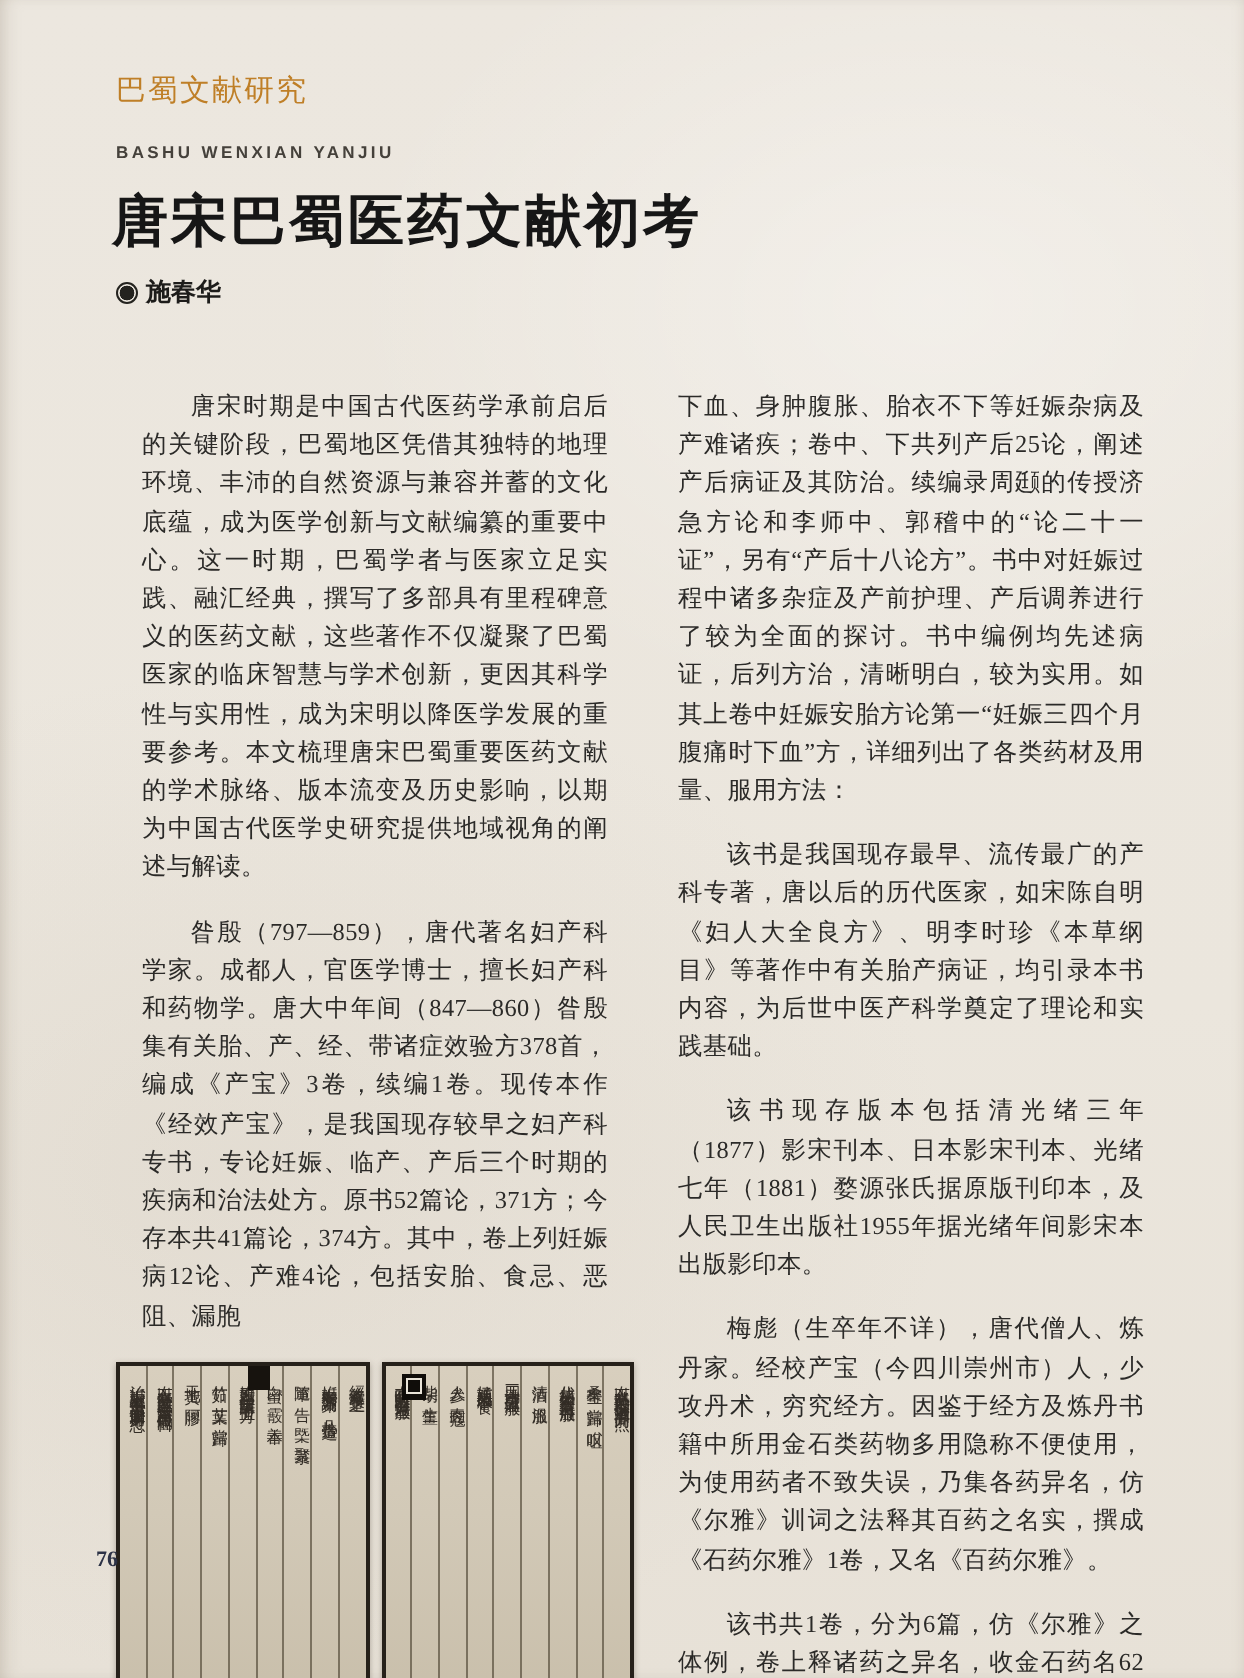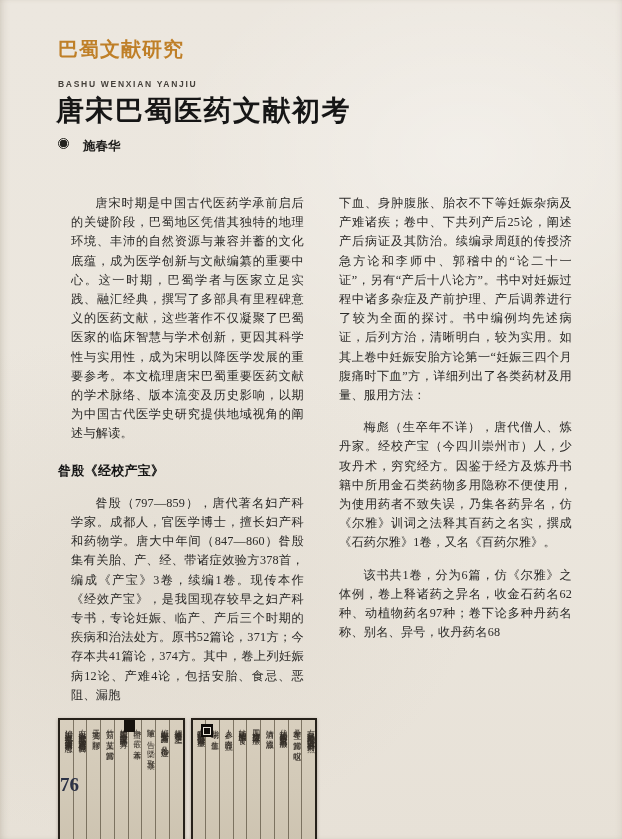--- a/index.html
+++ b/index.html
@@ -11,27 +11,27 @@
   .page{
     position:relative;width:622px;height:839px;overflow:hidden;
     background:
       radial-gradient(420px 300px at 75% 18%, rgba(255,255,255,.35), rgba(255,255,255,0) 70%),
       radial-gradient(500px 360px at 20% 70%, rgba(205,195,180,.25), rgba(205,195,180,0) 70%),
       linear-gradient(180deg,#ece7df 0%, #ebe6dd 60%, #e7e1d7 100%);
     box-shadow:inset 6px 0 10px -6px rgba(120,105,85,.35), inset -4px 0 8px -6px rgba(120,105,85,.25);
   }
   
   .series{position:absolute;left:58px;top:36px;}
-  .series-cn{font-size:20px;font-weight:700;color:#bf7f27;letter-spacing:1px;}
+  .series-cn{font-size:15px;font-weight:400;color:#bf7f27;letter-spacing:1px;}
   .series-en{font-size:8.5px;font-weight:700;color:#45413b;letter-spacing:1.7px;margin-top:16px;
     font-family:"Liberation Sans","DejaVu Sans",sans-serif;}
   .title{position:absolute;left:56px;top:92px;font-size:28px;font-weight:800;color:#161616;
     letter-spacing:1.5px;font-family:"Liberation Sans","DejaVu Sans",sans-serif;text-align:center;}
   .byline{position:absolute;left:58px;top:138px;font-size:12.5px;font-weight:700;color:#1d1c1a;
-    display:flex;align-items:flex-start;gap:14px;font-family:Liberation Serif, serif;}
+    display:flex;align-items:center;gap:4px;font-family:Liberation Serif, serif;}
   .author-dot{width:11px;height:11px;border-radius:50%;border:1.6px solid #24231f;
     background:radial-gradient(circle at 50% 50%, #24231f 0 56%, rgba(0,0,0,0) 60%);box-sizing:border-box;}
   
   .cols{position:absolute;left:58px;top:181px;width:527px;display:flex;gap:9px;}
   .col{width:259px;font-size:12.2px;line-height:19.2px;color:#2b2a28;text-align:justify;letter-spacing:.2px;}
   .col p{margin:13px;}
   .para{text-indent:2em;}
   h3.section{font-size:13px;font-weight:800;color:#141414;margin:17px 0 14px;letter-spacing:.3px;}
   .quote{text-indent:2em;font-style:italic;letter-spacing:.6px;color:#23221f;}
   
@@ -45,21 +45,21 @@
     font-size:8px;line-height:1.1;color:#332d26;letter-spacing:1px;}
   .leafcol:last-child{border-left:none;}
   .notch{position:absolute;left:52%;top:-2px;width:11px;height:14px;background:#17130e;}
   .chip{position:absolute;left:8px;top:4px;width:12px;height:13px;background:#100d0a;
     display:flex;align-items:center;justify-content:center;}
   .chip::after{content:"";width:6px;height:6px;border:1px solid #e8e3d8;}
   figcaption{margin-top:12px;font-size:11px;font-style:italic;color:#2f3950;
     display:flex;align-items:flex-start;gap:6px;line-height:15px;letter-spacing:.3px;}
   .cap-dot{flex:0 0 auto;width:9px;height:9px;border-radius:50%;background:#c13a28;margin-top:3px;}
   
-  .folio{position:absolute;left:60px;top:774px;font-size:19px;font-weight:600;color:#2c3246;}
+  .folio{position:absolute;left:48px;top:774px;font-size:11px;font-weight:600;color:#2c3246;}
 </style>
 </head>
 <body>
 
 <div class="page">
 
   <div class="series">
     <div class="series-cn">巴蜀文献研究</div>
     <div class="series-en">BASHU WENXIAN YANJIU</div>
   </div>
@@ -68,21 +68,20 @@
 
   <div class="byline">
     <span class="author-dot"></span>
     <span>施春华</span>
   </div>
 
   <div class="cols">
 
     <div class="col">
       <p class="para">唐宋时期是中国古代医药学承前启后的关键阶段，巴蜀地区凭借其独特的地理环境、丰沛的自然资源与兼容并蓄的文化底蕴，成为医学创新与文献编纂的重要中心。这一时期，巴蜀学者与医家立足实践、融汇经典，撰写了多部具有里程碑意义的医药文献，这些著作不仅凝聚了巴蜀医家的临床智慧与学术创新，更因其科学性与实用性，成为宋明以降医学发展的重要参考。本文梳理唐宋巴蜀重要医药文献的学术脉络、版本流变及历史影响，以期为中国古代医学史研究提供地域视角的阐述与解读。</p>
-      <h3 class="section">昝殷《经校产宝》</h3>
       <p class="para">昝殷（797—859），唐代著名妇产科学家。成都人，官医学博士，擅长妇产科和药物学。唐大中年间（847—860）昝殷集有关胎、产、经、带诸症效验方378首，编成《产宝》3卷，续编1卷。现传本作《经效产宝》，是我国现存较早之妇产科专书，专论妊娠、临产、产后三个时期的疾病和治法处方。原书52篇论，371方；今存本共41篇论，374方。其中，卷上列妊娠病12论、产难4论，包括安胎、食忌、恶阻、漏胞</p>
 
       <figure>
         <div class="leaf" id="leaf-left">
           <div class="notch"></div>
         <div class="leafcol">經效產寶卷之上</div>
             <div class="leafcol">姙娠安胎方論第一　凡拾壹道</div>
             <div class="leafcol">隨軍　告　㮣　聚菉</div>
             <div class="leafcol">白蜜　霰　善本</div>
             <div class="leafcol">姙娠三四个月腹痛時下血方</div>
@@ -105,20 +104,22 @@
           </div>
       </figure>
       <figcaption>
         <span class="cap-dot"></span>
         <span>光绪七年婺源张氏刊印本《经校产宝》(施春华/供图)</span>
       </figcaption>
     </div>
 
     <div class="col">
       <p>下血、身肿腹胀、胎衣不下等妊娠杂病及产难诸疾；卷中、下共列产后25论，阐述产后病证及其防治。续编录周颋的传授济急方论和李师中、郭稽中的“论二十一证”，另有“产后十八论方”。书中对妊娠过程中诸多杂症及产前护理、产后调养进行了较为全面的探讨。书中编例均先述病证，后列方治，清晰明白，较为实用。如其上卷中妊娠安胎方论第一“妊娠三四个月腹痛时下血”方，详细列出了各类药材及用量、服用方法：</p>
+      <p class="para">该书是我国现存最早、流传最广的产科专著，唐以后的历代医家，如宋陈自明《妇人大全良方》、明李时珍《本草纲目》等著作中有关胎产病证，均引录本书内容，为后世中医产科学奠定了理论和实践基础。</p>
+      <p class="para">该书现存版本包括清光绪三年（1877）影宋刊本、日本影宋刊本、光绪七年（1881）婺源张氏据原版刊印本，及人民卫生出版社1955年据光绪年间影宋本出版影印本。</p>
       <p class="para">梅彪（生卒年不详），唐代僧人、炼丹家。经校产宝（今四川崇州市）人，少攻丹术，穷究经方。因鉴于经方及炼丹书籍中所用金石类药物多用隐称不便使用，为使用药者不致失误，乃集各药异名，仿《尔雅》训词之法释其百药之名实，撰成《石药尔雅》1卷，又名《百药尔雅》。</p>
       <p class="para">该书共1卷，分为6篇，仿《尔雅》之体例，卷上释诸药之异名，收金石药名62种、动植物药名97种；卷下论多种丹药名称、别名、异号，收丹药名68</p>
     </div>
 
   </div>
 
   <div class="folio">76</div>
 
 </div>
 

